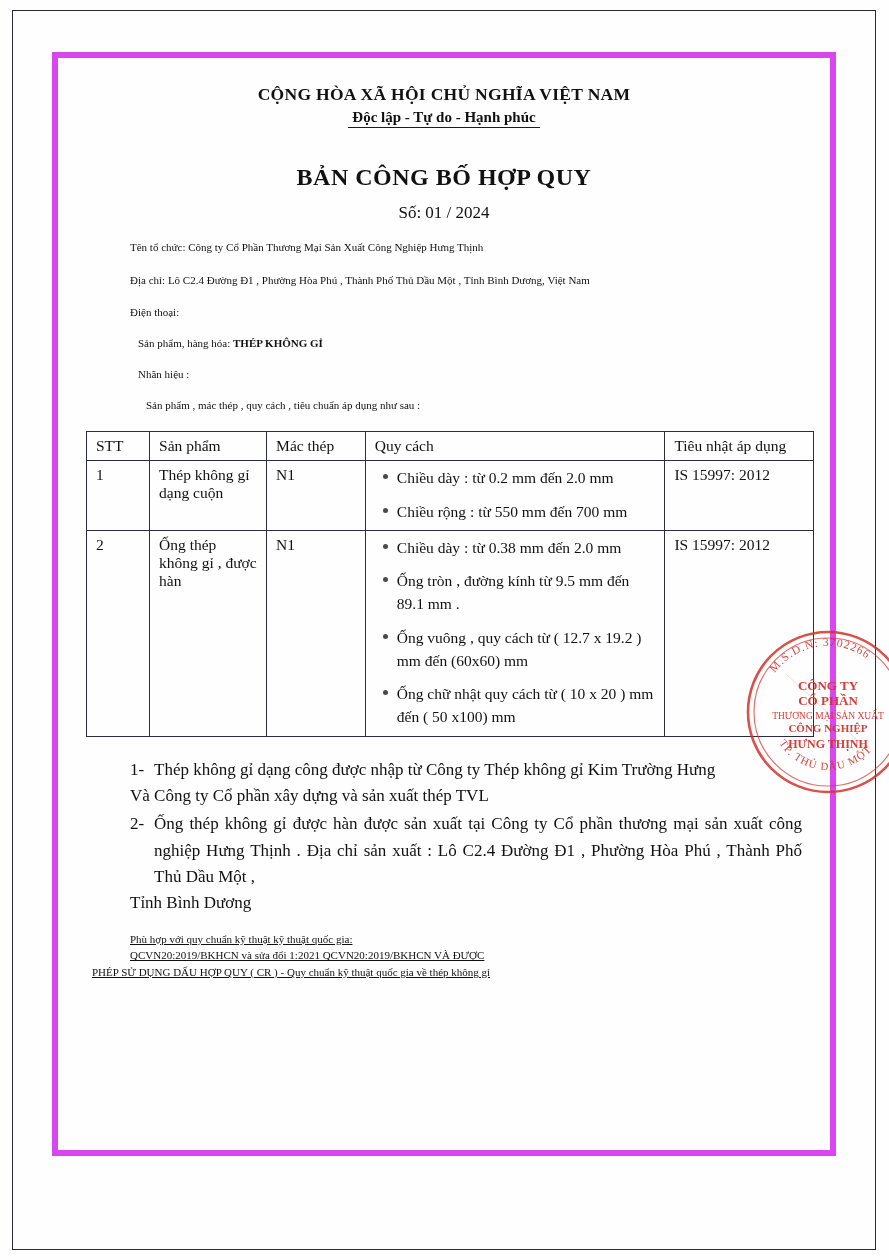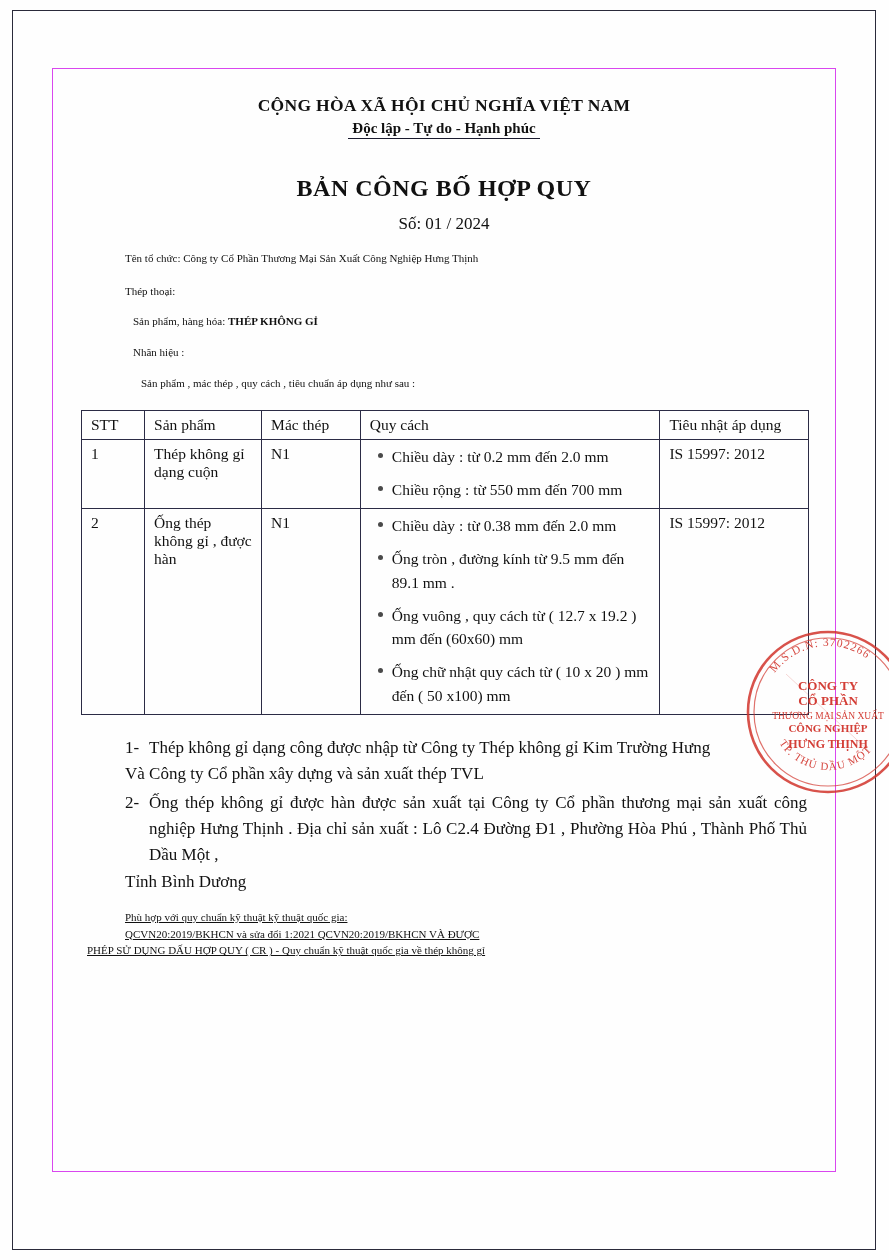--- a/index.html
+++ b/index.html
@@ -28,24 +28,23 @@
     left: 12px; top: 10px;
     width: 862px;
     height: 1238px;
     border: 1px solid #2a2a3a;
   }
   .doc-frame {
     position: absolute;
     left: 52px; top: 52px;
     width: 784px;
     height: 1104px;
-    border: 1px solid #d946ef;
+    border: 6px solid #d946ef;
     box-sizing: border-box;
     padding: 18px 28px 0 28px;
-    margin-top: 16px;
   }
   .center { text-align: center; }
 
   .nation-title {
     font-weight: bold;
     font-size: 17.5px;
     letter-spacing: 0.3px;
     margin-top: 8px;
   }
   .nation-motto {
@@ -166,21 +165,24 @@
       <div class="nation-title">CỘNG HÒA XÃ HỘI CHỦ NGHĨA VIỆT NAM</div>
       <div><span class="nation-motto">Độc lập - Tự do - Hạnh phúc</span></div>
       <div class="doc-title">BẢN CÔNG BỐ HỢP QUY</div>
       <div class="doc-number">Số: 01 / 2024</div>
     </div>
 
     <div class="body-text">
       <div class="p-indent">
         <span>Tên tổ chức: </span><span>Công ty Cổ Phần Thương Mại Sản Xuất Công Nghiệp Hưng Thịnh</span>
       </div>
-      <div class="p-indent">Thép thoại:</div>
+      <div class="p-indent">
+        <span>Địa chỉ: </span><span>Lô C2.4 Đường Đ1 , Phường Hòa Phú , Thành Phố Thủ Dầu Một , Tỉnh Bình Dương, Việt Nam</span>
+      </div>
+      <div class="p-indent">Điện thoại:</div>
       <div class="p-indent2">
         <span>Sản phẩm, hàng hóa: </span><span class="bold">THÉP KHÔNG GỈ</span>
       </div>
       <div class="p-indent2">Nhãn hiệu :</div>
       <div class="p-indent3">Sản phẩm , mác thép , quy cách , tiêu chuẩn áp dụng như sau :</div>
     </div>
 
     <table class="spec">
       <thead>
         <tr>

